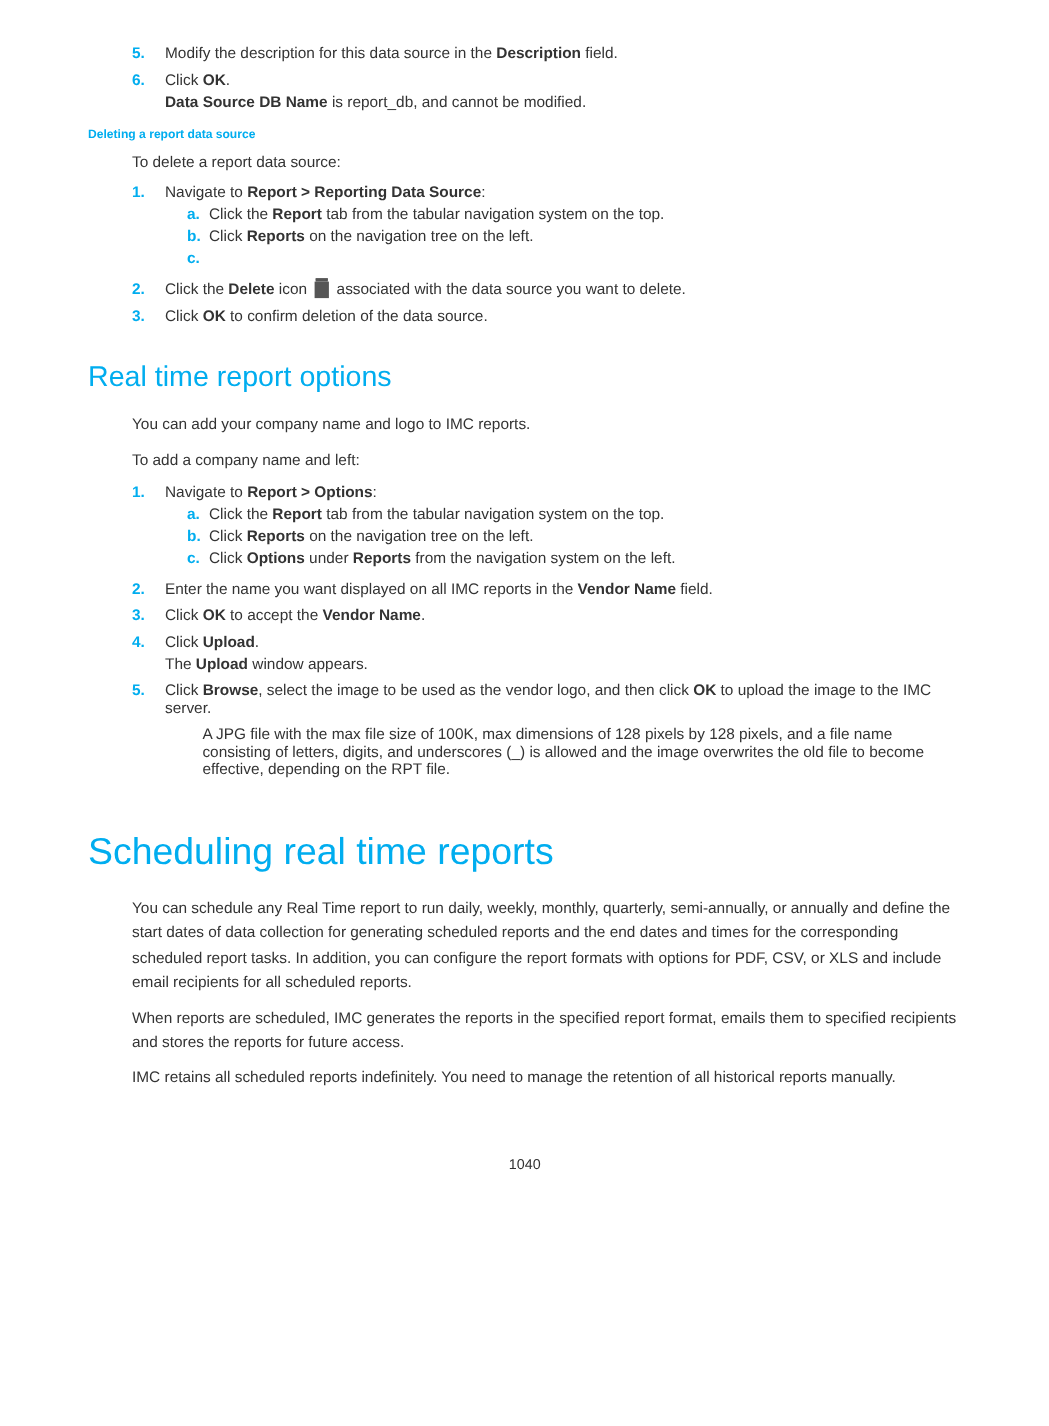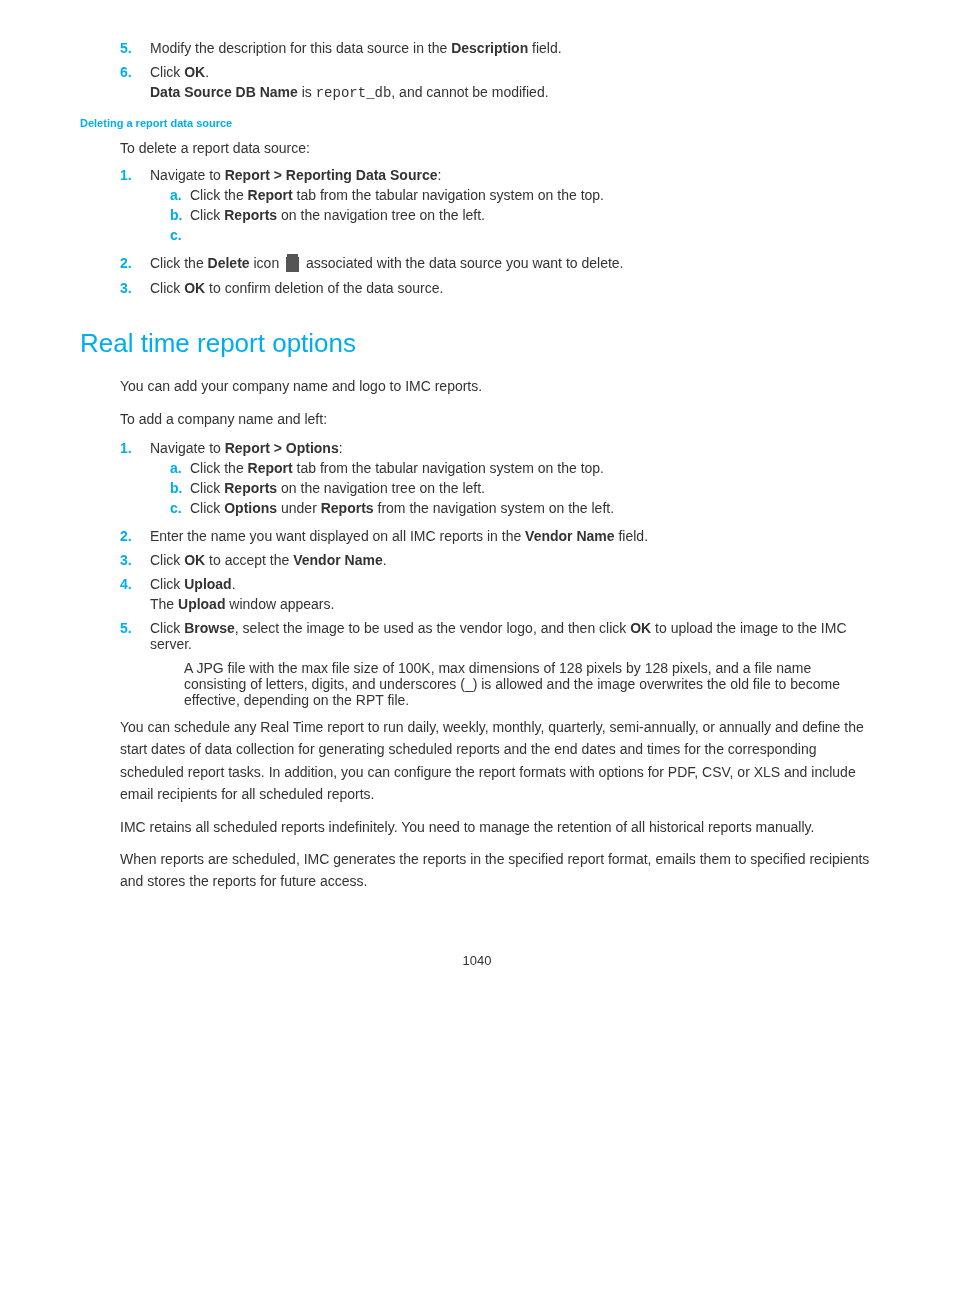--- a/index.html
+++ b/index.html
@@ -105,21 +105,21 @@
       color: #333;
       font-size: 13px;
     }
 
     .top-steps {
       margin-left: 40px;
       margin-bottom: 12px;
     }
 
     code {
-      font-family: Liberation Mono, monospace;
+      font-family: Liberation Sans, sans-serif;
     }
   </style>
 </head>
 <body>
 
 <div class="page-content">
 
   <div class="top-steps">
     <div class="numbered-item">
       <span class="num-label">5.</span>
@@ -237,24 +237,25 @@
       <span class="num-label">5.</span>
       <span class="item-content">
         Click <b>Browse</b>, select the image to be used as the vendor logo, and then click <b>OK</b> to upload the image to the IMC server.
         <div style="margin-top: 8px; margin-left: 34px;">
           A JPG file with the max file size of 100K, max dimensions of 128 pixels by 128 pixels, and a file name consisting of letters, digits, and underscores (_) is allowed and the image overwrites the old file to become effective, depending on the RPT file.
         </div>
       </span>
     </div>
   </div>
 
+  <h1 class="section-heading-large">Scheduling real time reports</h1>
 
   <div class="numbered-list">
     <p class="para">You can schedule any Real Time report to run daily, weekly, monthly, quarterly, semi-annually, or annually and define the start dates of data collection for generating scheduled reports and the end dates and times for the corresponding scheduled report tasks. In addition, you can configure the report formats with options for PDF, CSV, or XLS and include email recipients for all scheduled reports.</p>
+    <p class="para">When reports are scheduled, IMC generates the reports in the specified report format, emails them to specified recipients and stores the reports for future access.</p>
     <p class="para">IMC retains all scheduled reports indefinitely. You need to manage the retention of all historical reports manually.</p>
-    <p class="para">When reports are scheduled, IMC generates the reports in the specified report format, emails them to specified recipients and stores the reports for future access.</p>
   </div>
 
   <div class="page-footer">
     <span>1040</span>
   </div>
 
 </div>
 
 </body></html>

